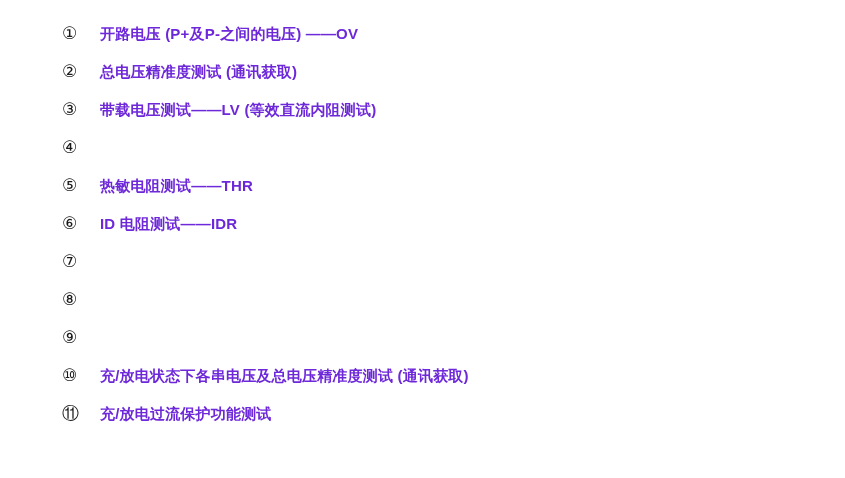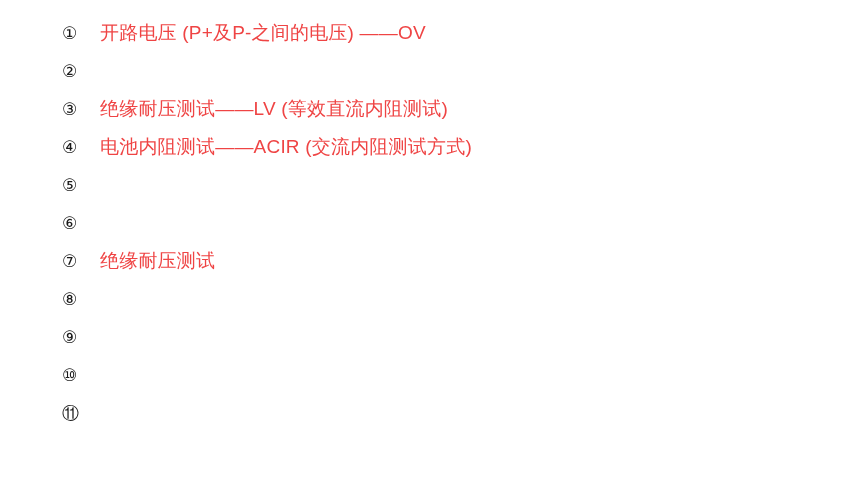--- a/index.html
+++ b/index.html
@@ -34,65 +34,68 @@
   .marker {
     width: 38px;
     flex: 0 0 38px;
     font-size: 17px;
     line-height: 38px;
     color: #1a1a1a;
     text-align: left;
     font-family: "DejaVu Sans", sans-serif;
   }
   .text {
-    font-size: 19px;
+    font-size: 15px;
     line-height: 38px;
     letter-spacing: 0.2px;
-    font-weight: 400;
-    color: #ef4444;
+    font-weight: 700;
+    color: #6d28d9;
     white-space: nowrap;
     font-family: "Liberation Sans", sans-serif;
   }
 </style>
 </head>
 <body>
 
 <div class="doc">
   <ul class="list">
     <li class="item">
       <span class="marker">①</span>
       <span class="text">开路电压 (P+及P-之间的电压) ——OV</span>
     </li>
     <li class="item">
       <span class="marker">②</span>
+      <span class="text">总电压精准度测试 (通讯获取)</span>
     </li>
     <li class="item">
       <span class="marker">③</span>
-      <span class="text">绝缘耐压测试——LV (等效直流内阻测试)</span>
+      <span class="text">带载电压测试——LV (等效直流内阻测试)</span>
     </li>
     <li class="item">
       <span class="marker">④</span>
-      <span class="text">电池内阻测试——ACIR (交流内阻测试方式)</span>
     </li>
     <li class="item">
       <span class="marker">⑤</span>
+      <span class="text">热敏电阻测试——THR</span>
     </li>
     <li class="item">
       <span class="marker">⑥</span>
+      <span class="text">ID 电阻测试——IDR</span>
     </li>
     <li class="item">
       <span class="marker">⑦</span>
-      <span class="text">绝缘耐压测试</span>
     </li>
     <li class="item">
       <span class="marker">⑧</span>
     </li>
     <li class="item">
       <span class="marker">⑨</span>
     </li>
     <li class="item">
       <span class="marker">⑩</span>
+      <span class="text">充/放电状态下各串电压及总电压精准度测试 (通讯获取)</span>
     </li>
     <li class="item">
       <span class="marker">⑪</span>
+      <span class="text">充/放电过流保护功能测试</span>
     </li>
   </ul>
 </div>
 
 </body></html>

